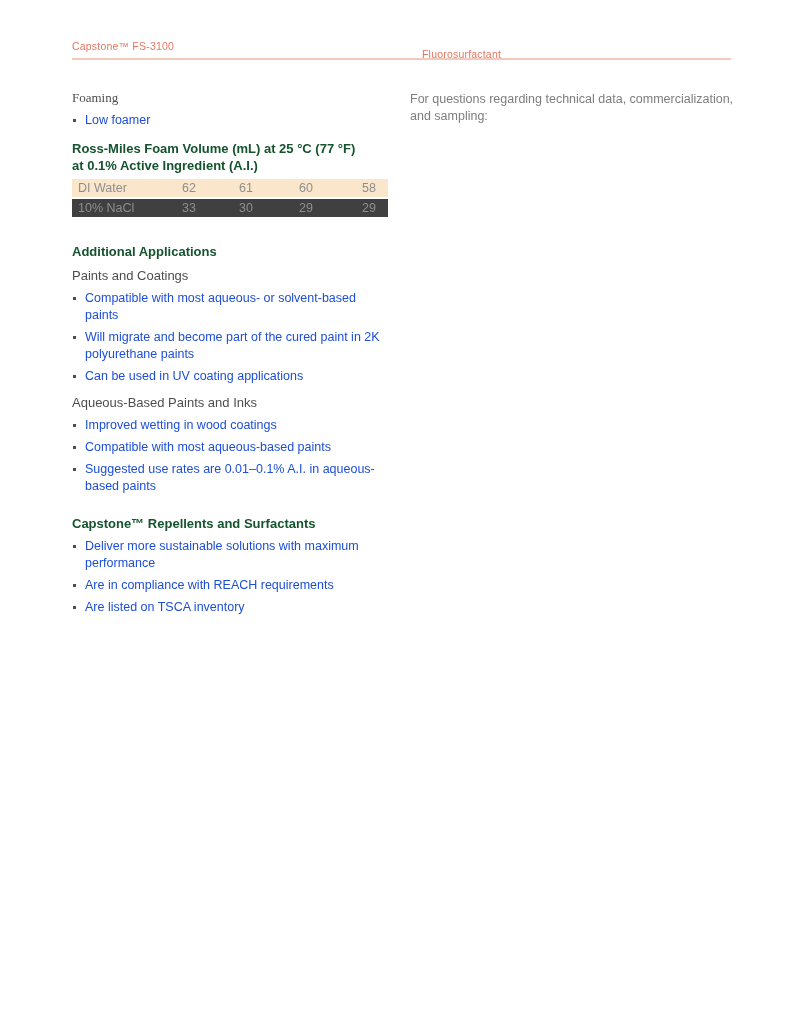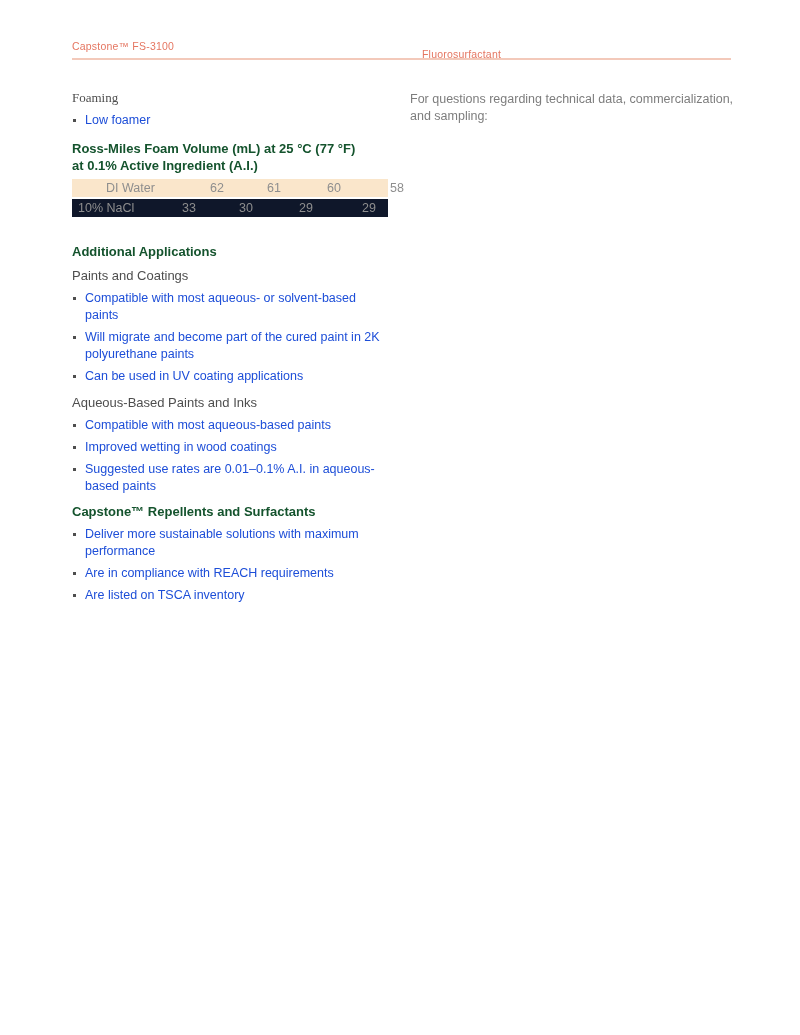--- a/index.html
+++ b/index.html
@@ -17,38 +17,38 @@
   
   .left-col{position:absolute;left:72px;top:90px;width:320px;}
   .right-col{position:absolute;left:410px;top:91px;width:334px;}
 
   
   .sub-h{font-size:13px;line-height:15px;color:#4e4e4e;margin-top:10px;}
   .sub-h.first{margin-top:0;font-family:Liberation Serif, serif;}
   .red-h{font-size:13px;line-height:15px;font-weight:bold;color:#14532d;}
   .red-h.title{line-height:17px;margin-top:11px;}
   .mt-27{margin-top:27px;}
-  .mt-11{margin-top:9px;}
+  .mt-11{margin-top:21px;}
   .pc{margin-top:9px;}
   .body-txt{font-size:12.5px;line-height:17px;color:#7d7d7d;}
 
   
   ul.blist{list-style:none;margin:7px 0 0 0;padding:0;width:309px;}
   ul.blist li{position:relative;padding-left:13px;font-size:12.5px;
               line-height:17px;color:#1d4ed8;max-width:296px;}
   ul.blist li + li{margin-top:5px;}
   ul.blist .sq{position:absolute;left:1px;top:7px;width:3px;height:3px;background:#4e4e4e;}
 
   
   .foam-table{margin-top:5px;width:316px;font-size:12.5px;}
   .t-row{display:flex;height:18px;align-items:center;margin-bottom:2px;}
   .t-row:last-child{margin-bottom:0;}
   .t-head{background:#f0861e;color:#ffffff;}
-  .row-a{background:#fae6cb;color:#8e8e8e;padding-left:28px;}
-  .row-b{background:#0f172a;color:#8e8e8e;}
+  .row-a{background:#fae6cb;color:#8e8e8e;}
+  .row-b{background:#404040;color:#8e8e8e;}
   .c-label{box-sizing:border-box;flex:0 0 76px;padding-left:6px;}
   .c-num{box-sizing:border-box;text-align:right;padding-right:12px;}
   .t-head .c-num{padding-right:8px;}
   .c1{flex:0 0 60px;} .c2{flex:0 0 57px;} .c3{flex:0 0 60px;} .c4{flex:0 0 63px;}
 </style>
 </head>
 <body>
 
 <div class="page">
 
@@ -92,22 +92,22 @@
     <div class="sub-h pc">Paints and Coatings</div>
     <ul class="blist">
       <li><span class="sq"></span><span>Compatible with most aqueous- or solvent-based paints</span></li>
       <li><span class="sq"></span><span>Will migrate and become part of the cured paint in 2K polyurethane paints</span></li>
       <li><span class="sq"></span><span>Can be used in UV coating applications</span></li>
     </ul>
 
     <div class="sub-h">Aqueous-Based Paints and Inks</div>
     <ul class="blist">
       <li><span class="sq"></span></li>
+      <li><span class="sq"></span><span>Improved wetting in wood coatings</span></li>
       <li><span class="sq"></span><span>Compatible with most aqueous-based paints</span></li>
-      <li><span class="sq"></span><span>Improved wetting in wood coatings</span></li>
       <li><span class="sq"></span><span>Suggested use rates are 0.01–0.1% A.I. in aqueous-based paints</span></li>
     </ul>
 
     <div class="red-h mt-11">Capstone™ Repellents and Surfactants</div>
     <ul class="blist">
       <li><span class="sq"></span><span>Deliver more sustainable solutions with maximum performance</span></li>
       <li><span class="sq"></span><span>Are in compliance with REACH requirements</span></li>
       <li><span class="sq"></span><span>Are listed on TSCA inventory</span></li>
     </ul>
 

